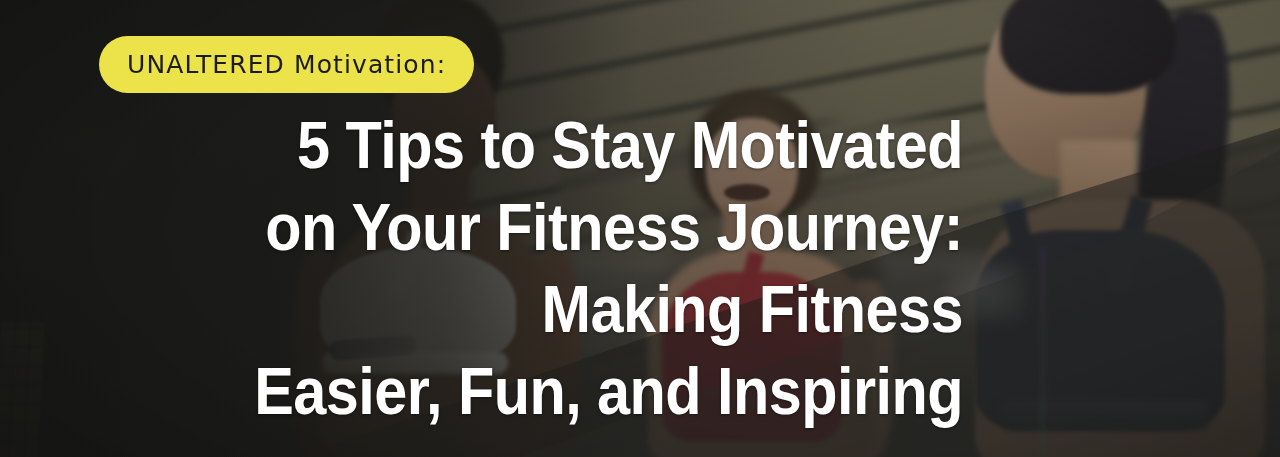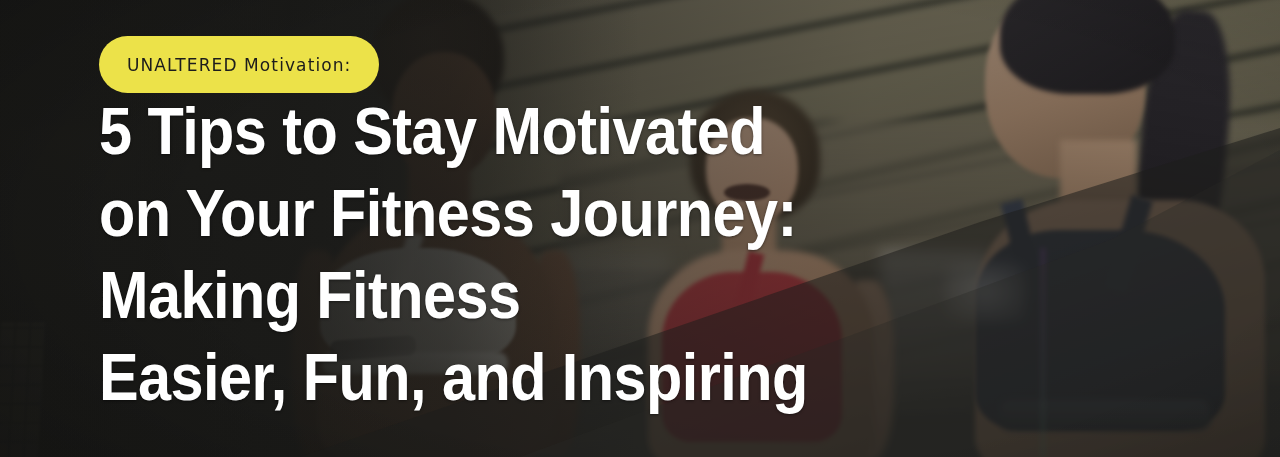--- a/index.html
+++ b/index.html
@@ -286,30 +286,31 @@
   .badge {
     position:absolute;
     left:99px; top:36px;
     height:57px;
     display:flex; align-items:center;
     padding:0 28px;
     border-radius:29px;
     background:#ece249;
     color:#1c1c1c;
     font-family:"DejaVu Sans", sans-serif;
-    font-size:17px;
+    font-size:25px;
     font-weight:400;
     letter-spacing:1.1px;
     white-space:nowrap;
   }
 
   .headline {
     position:absolute;
-    left:99px; top:90px;
+    left:99px; top:104px;
     width:960px;
+    text-align:right;
   }
   .hl-line {
     display:block;
     color:#ffffff;
     font-family:"Liberation Sans Narrow", "Liberation Sans", sans-serif;
     font-size:66px;
     font-weight:700;
     line-height:82px;
     letter-spacing:-0.6px;
     transform:scaleX(0.90);

